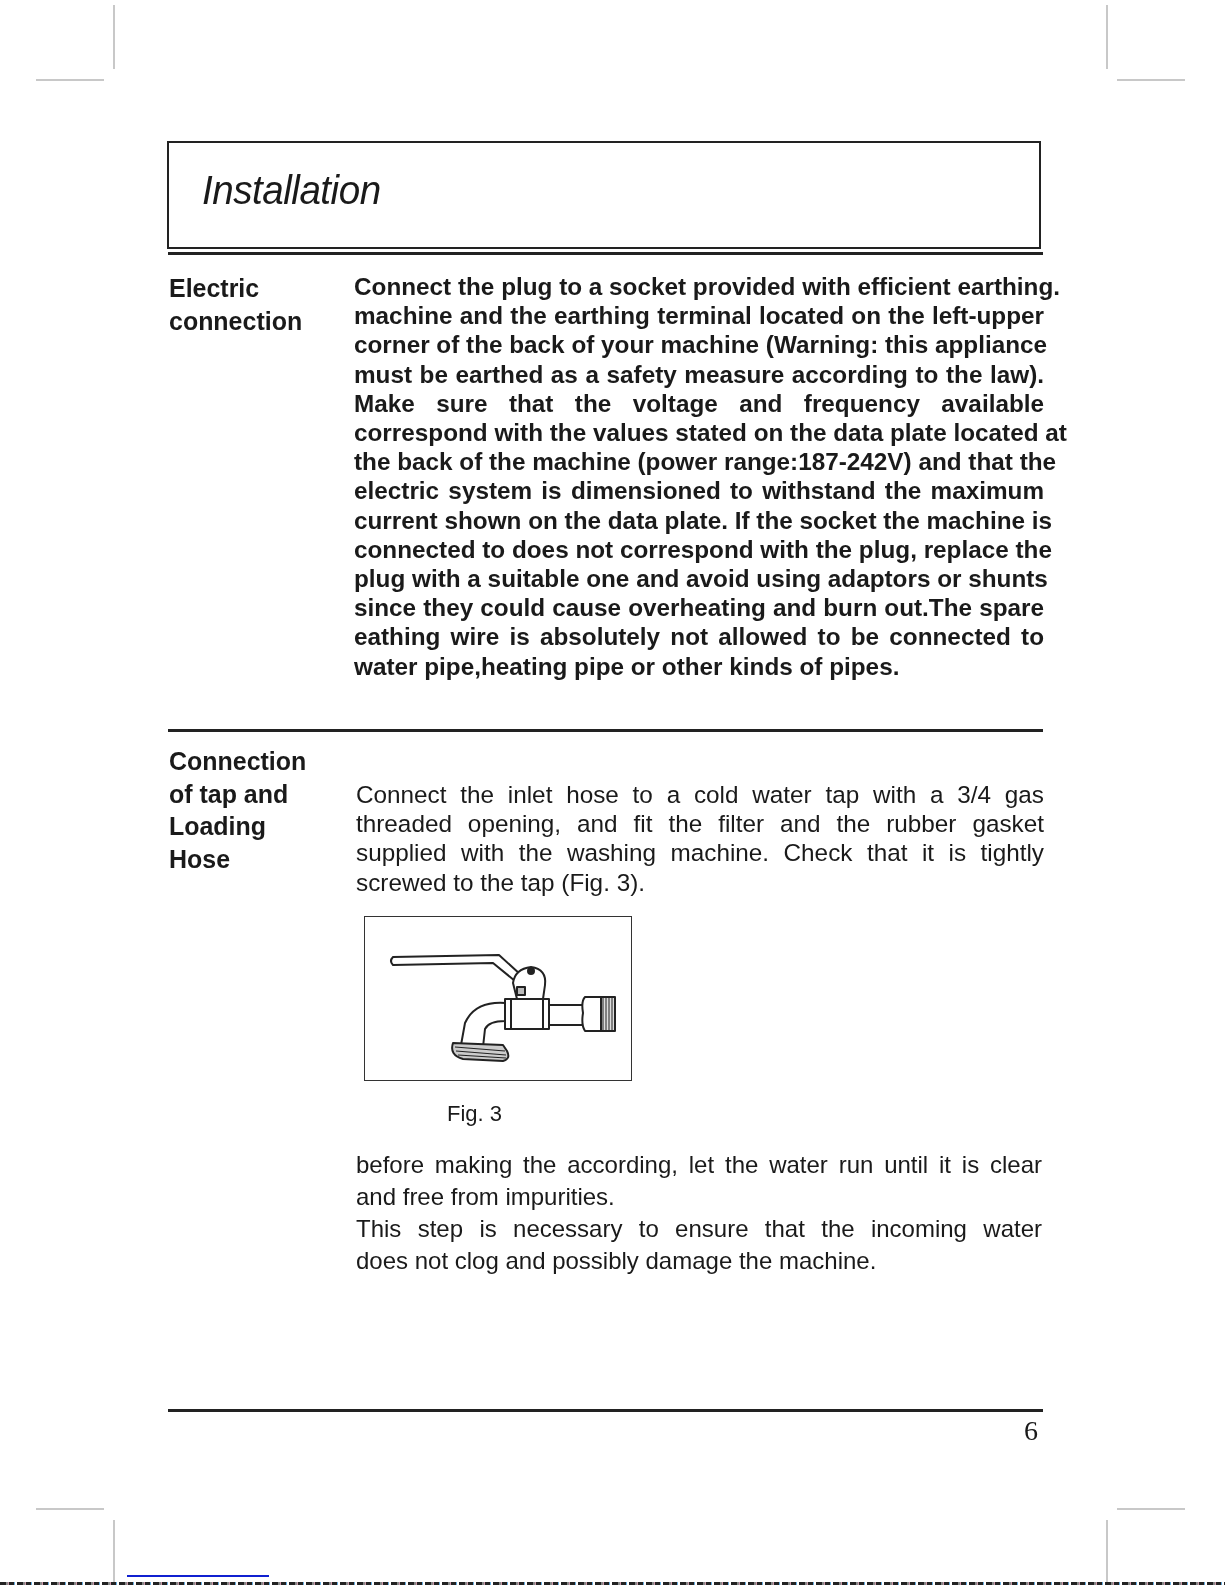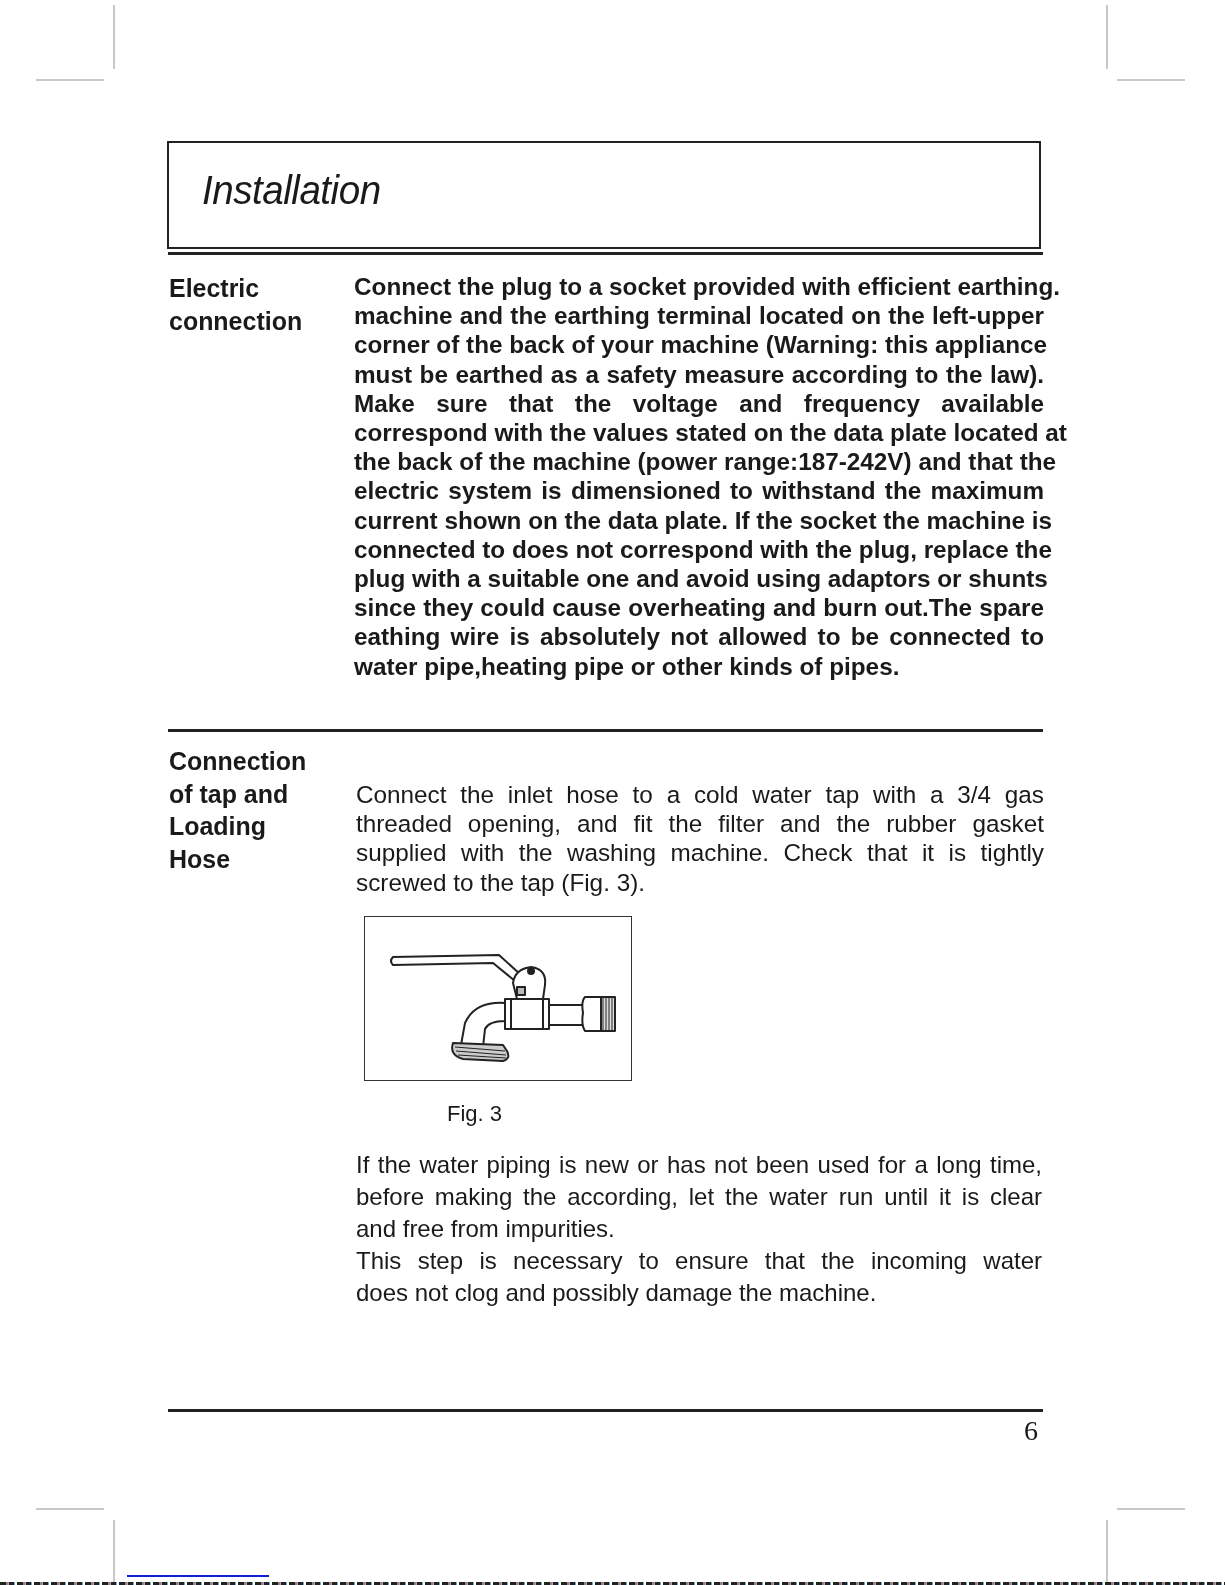--- a/index.html
+++ b/index.html
@@ -124,21 +124,20 @@
       <path d="M220 80 Q216 84 218 96 Q216 108 220 114 L236 114 Q240 108 238 96 Q240 84 236 80 Z"></path>
 
       <rect x="236" y="80" width="14" height="34" fill="#ddd"></rect>
       <path d="M238 80 L238 114 M241 80 L241 114 M244 80 L244 114 M247 80 L247 114" stroke-width="1"></path>
     </g>
   </svg>
 </div>
 <div class="fig-caption">Fig. 3</div>
 
 <div class="para" style="top:1149px;left:356px;width:686px;line-height:32px;font-size:24px;">
-  <span class="ln">If the water piping is new or has not been used for a long time,</span>
   <span class="ln">before making the according, let the water run until it is clear</span>
   <span class="ln last">and free from impurities.</span>
   <span class="ln">This step is necessary to ensure that the incoming water</span>
   <span class="ln last">does not clog and possibly damage the machine.</span>
 </div>
 
 <div class="rule" style="top:1409px;"></div>
 <div class="page-num">6</div>
 
 <div class="blue-line"></div>

